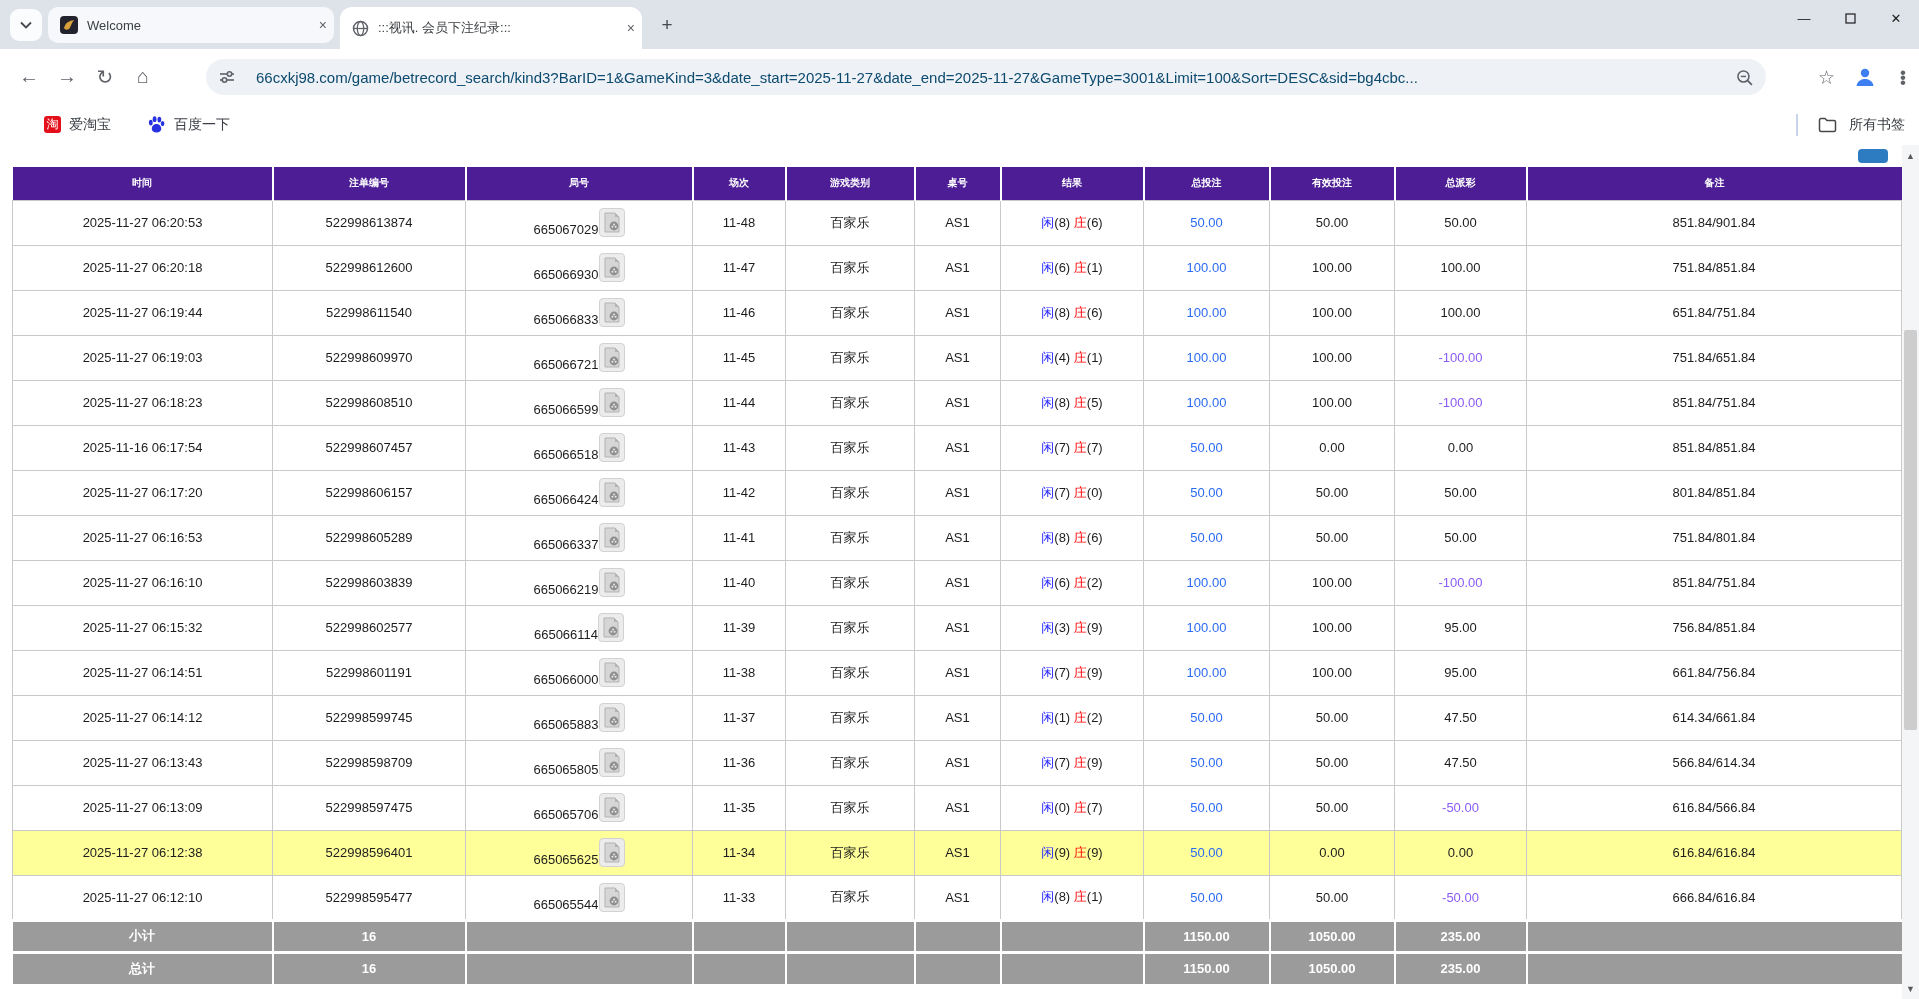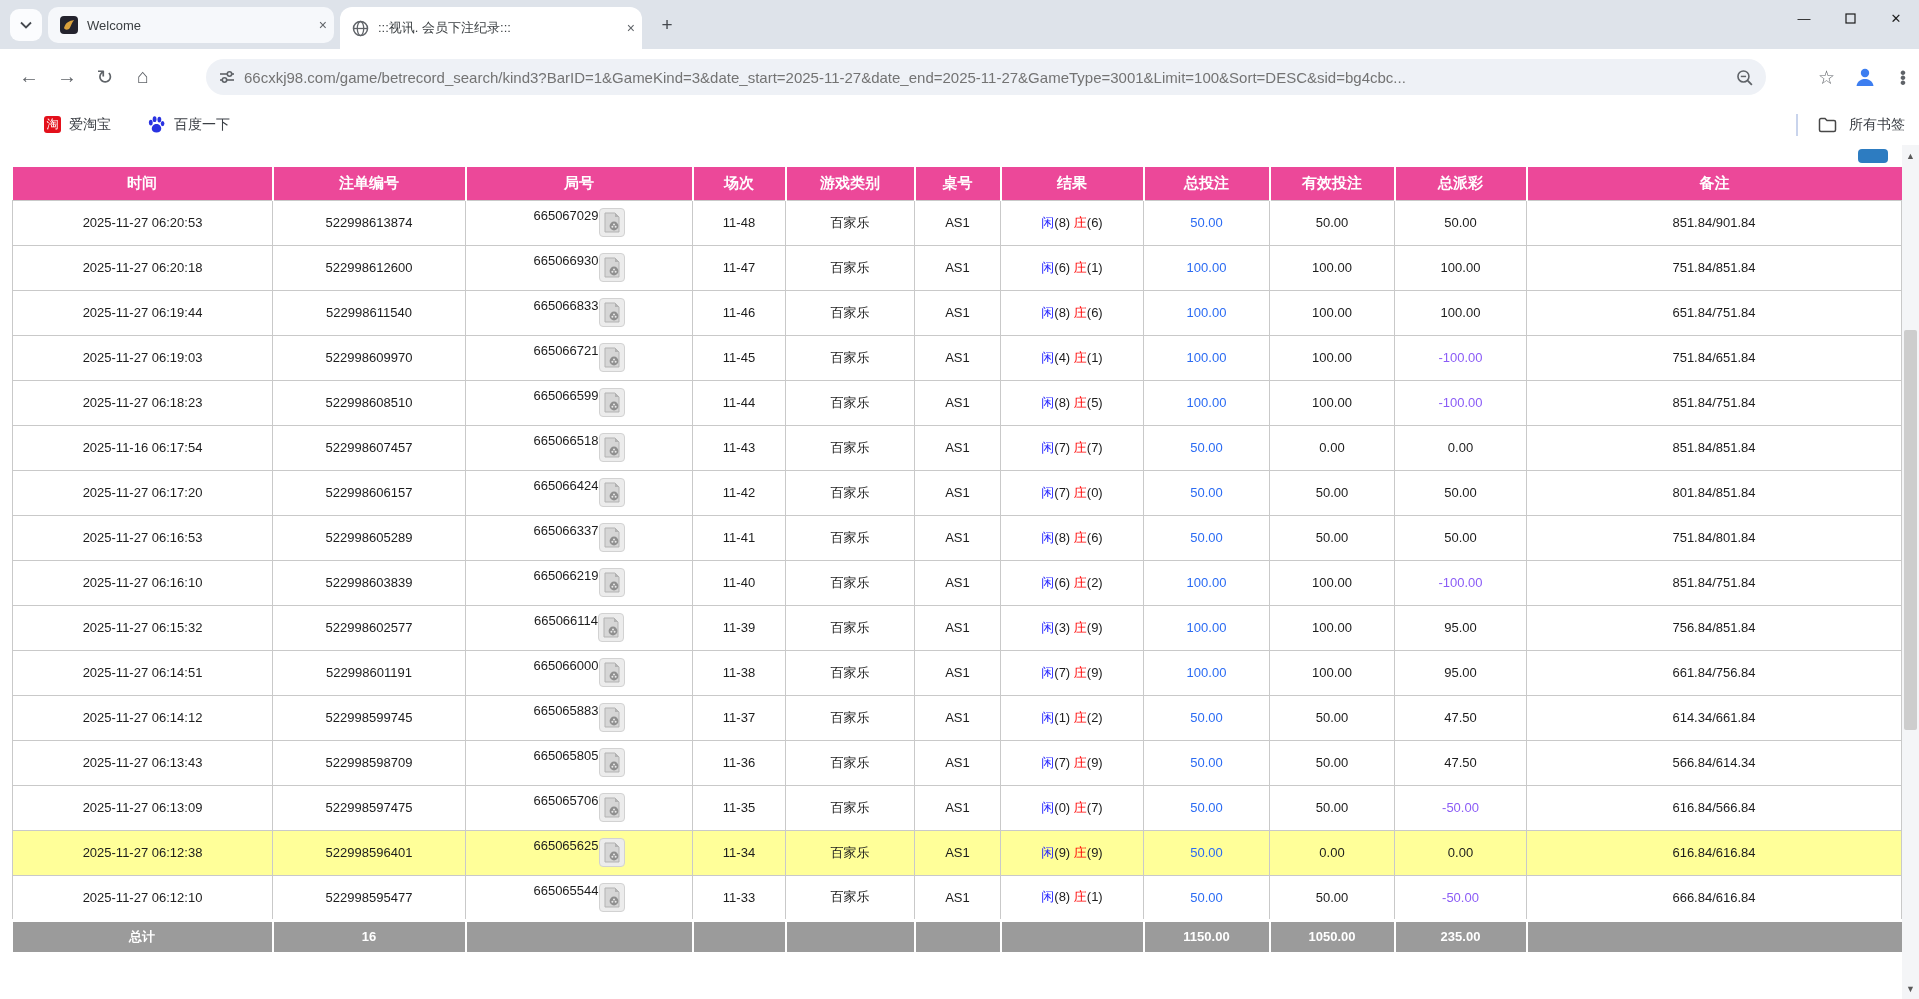--- a/index.html
+++ b/index.html
@@ -22,21 +22,21 @@
     color:#45494f; display:flex; align-items:center; justify-content:center; }
   .wincontrols { position:absolute; right:0; top:0; height:36px; display:flex; }
   .winbtn { width:46px; height:36px; display:flex; align-items:center; justify-content:center;
     color:#1b1b1b; font-size:13px; }
 
   .toolbar { position:absolute; left:0; top:49px; width:1919px; height:55px; background:#fff;
     display:flex; align-items:center; }
   .navic { width:38px; text-align:center; font-size:20px; color:#5f6368; }
   .omnibox { position:absolute; left:206px; top:10px; width:1560px; height:36px; background:#eef1f6;
     border-radius:18px; display:flex; align-items:center; padding:0 12px; }
-  .omni-url { font-size:15px; color:#737373; white-space:nowrap; overflow:hidden; flex:1; margin-left:8px; }
+  .omni-url { font-size:15px; color:#0c4a6e; white-space:nowrap; overflow:hidden; flex:1; margin-left:20px; }
   .omni-right { display:flex; align-items:center; gap:4px; }
   .tool-right { position:absolute; right:8px; top:10px; height:36px; display:flex; align-items:center; gap:18px; }
   .star { font-size:19px; color:#5f6368; }
   .dots { font-size:17px; color:#5f6368; letter-spacing:0; line-height:5px; text-align:center; width:16px; }
 
   .bookmarks { position:absolute; left:0; top:104px; width:1919px; height:41px; background:#fff;
     display:flex; align-items:center; padding-left:44px; font-size:14px; color:#3b3f45; }
   .bm { display:flex; align-items:center; gap:8px; margin-right:36px; }
   .tb-ic { width:17px; height:17px; background:#e3101b; border-radius:3px; color:#fff; font-size:12px;
     display:flex; align-items:center; justify-content:center; }
@@ -44,32 +44,32 @@
   .bm-divider { width:2px; height:22px; background:#c9d4ec; margin-right:8px; }
 
   
   .content { position:absolute; left:0; top:145px; width:1919px; height:854px; background:#fff; }
   .blue-partial { position:absolute; left:1858px; top:4px; width:30px; height:14px;
     background:#2d7cc1; border-radius:4px; }
 
   table.bets { position:absolute; left:12px; top:22px; width:1876px; border-collapse:collapse;
     table-layout:fixed; font-size:13px; color:#1c1c1c; }
   table.bets td, table.bets th { text-align:center; vertical-align:middle; overflow:hidden; }
-  thead th { background:#ec4899; color:#fff; height:33px; font-weight:bold; font-size:15px;
+  thead th { background:#4c1d95; color:#fff; height:33px; font-weight:bold; font-size:10px;
     border-right:2px solid #fff; }
   thead th:last-child { border-right:none; }
   tbody td { height:45px; border:1px solid #c9c9c9; background:#fff; }
   tbody tr.hl td { background:#ffff99; }
   .c0{width:260px}.c1{width:193px}.c2{width:227px}.c3{width:93px}.c4{width:129px}.c5{width:86px}
   .c6{width:143px}.c7{width:126px}.c8{width:125px}.c9{width:132px}.c10{width:375px}
   .betlink { color:#2b6bf3; }
   .neg { color:#8b5cf6; }
   .xian { color:#2121ff; }
   .zhuang { color:#ff0000; }
-  .gamewrap { display:inline-flex; align-items:flex-start; }
+  .gamewrap { display:inline-flex; align-items:flex-end; }
   .replay-btn { width:26px; height:29px; background:#ececec; border:1px solid #d2d2d2; border-radius:4px;
     display:inline-flex; align-items:center; justify-content:center; }
   tfoot td { height:32px; background:#9b9b9b; color:#fff; font-weight:bold;
     border-right:2px solid #fff; border-top:3px solid #fff; }
   tfoot td:last-child { border-right:none; }
 
   
   .scrollbar { position:absolute; right:0; top:145px; width:17px; height:854px; background:#f4f5f7; }
   .sb-arrow { position:absolute; left:0; width:17px; height:17px; color:#5a5a5a; font-size:9px;
     display:flex; align-items:center; justify-content:center; }
@@ -605,20 +605,33 @@
           <td class="c5">AS1</td>
           <td class="c6"><span class="xian">闲</span>(8) <span class="zhuang">庄</span>(1)</td>
           <td class="c7 betlink">50.00</td>
           <td class="c8">50.00</td>
           <td class="c9 neg">-50.00</td>
           <td class="c10">666.84/616.84</td>
         </tr>
       </tbody>
     <tfoot id="tfoot">
         <tr>
+          <td class="c0">小计</td>
+          <td class="c1">16</td>
+          <td class="c2"></td>
+          <td class="c3"></td>
+          <td class="c4"></td>
+          <td class="c5"></td>
+          <td class="c6"></td>
+          <td class="c7">1150.00</td>
+          <td class="c8">1050.00</td>
+          <td class="c9">235.00</td>
+          <td class="c10"></td>
+        </tr>
+        <tr>
           <td class="c0">总计</td>
           <td class="c1">16</td>
           <td class="c2"></td>
           <td class="c3"></td>
           <td class="c4"></td>
           <td class="c5"></td>
           <td class="c6"></td>
           <td class="c7">1150.00</td>
           <td class="c8">1050.00</td>
           <td class="c9">235.00</td>

